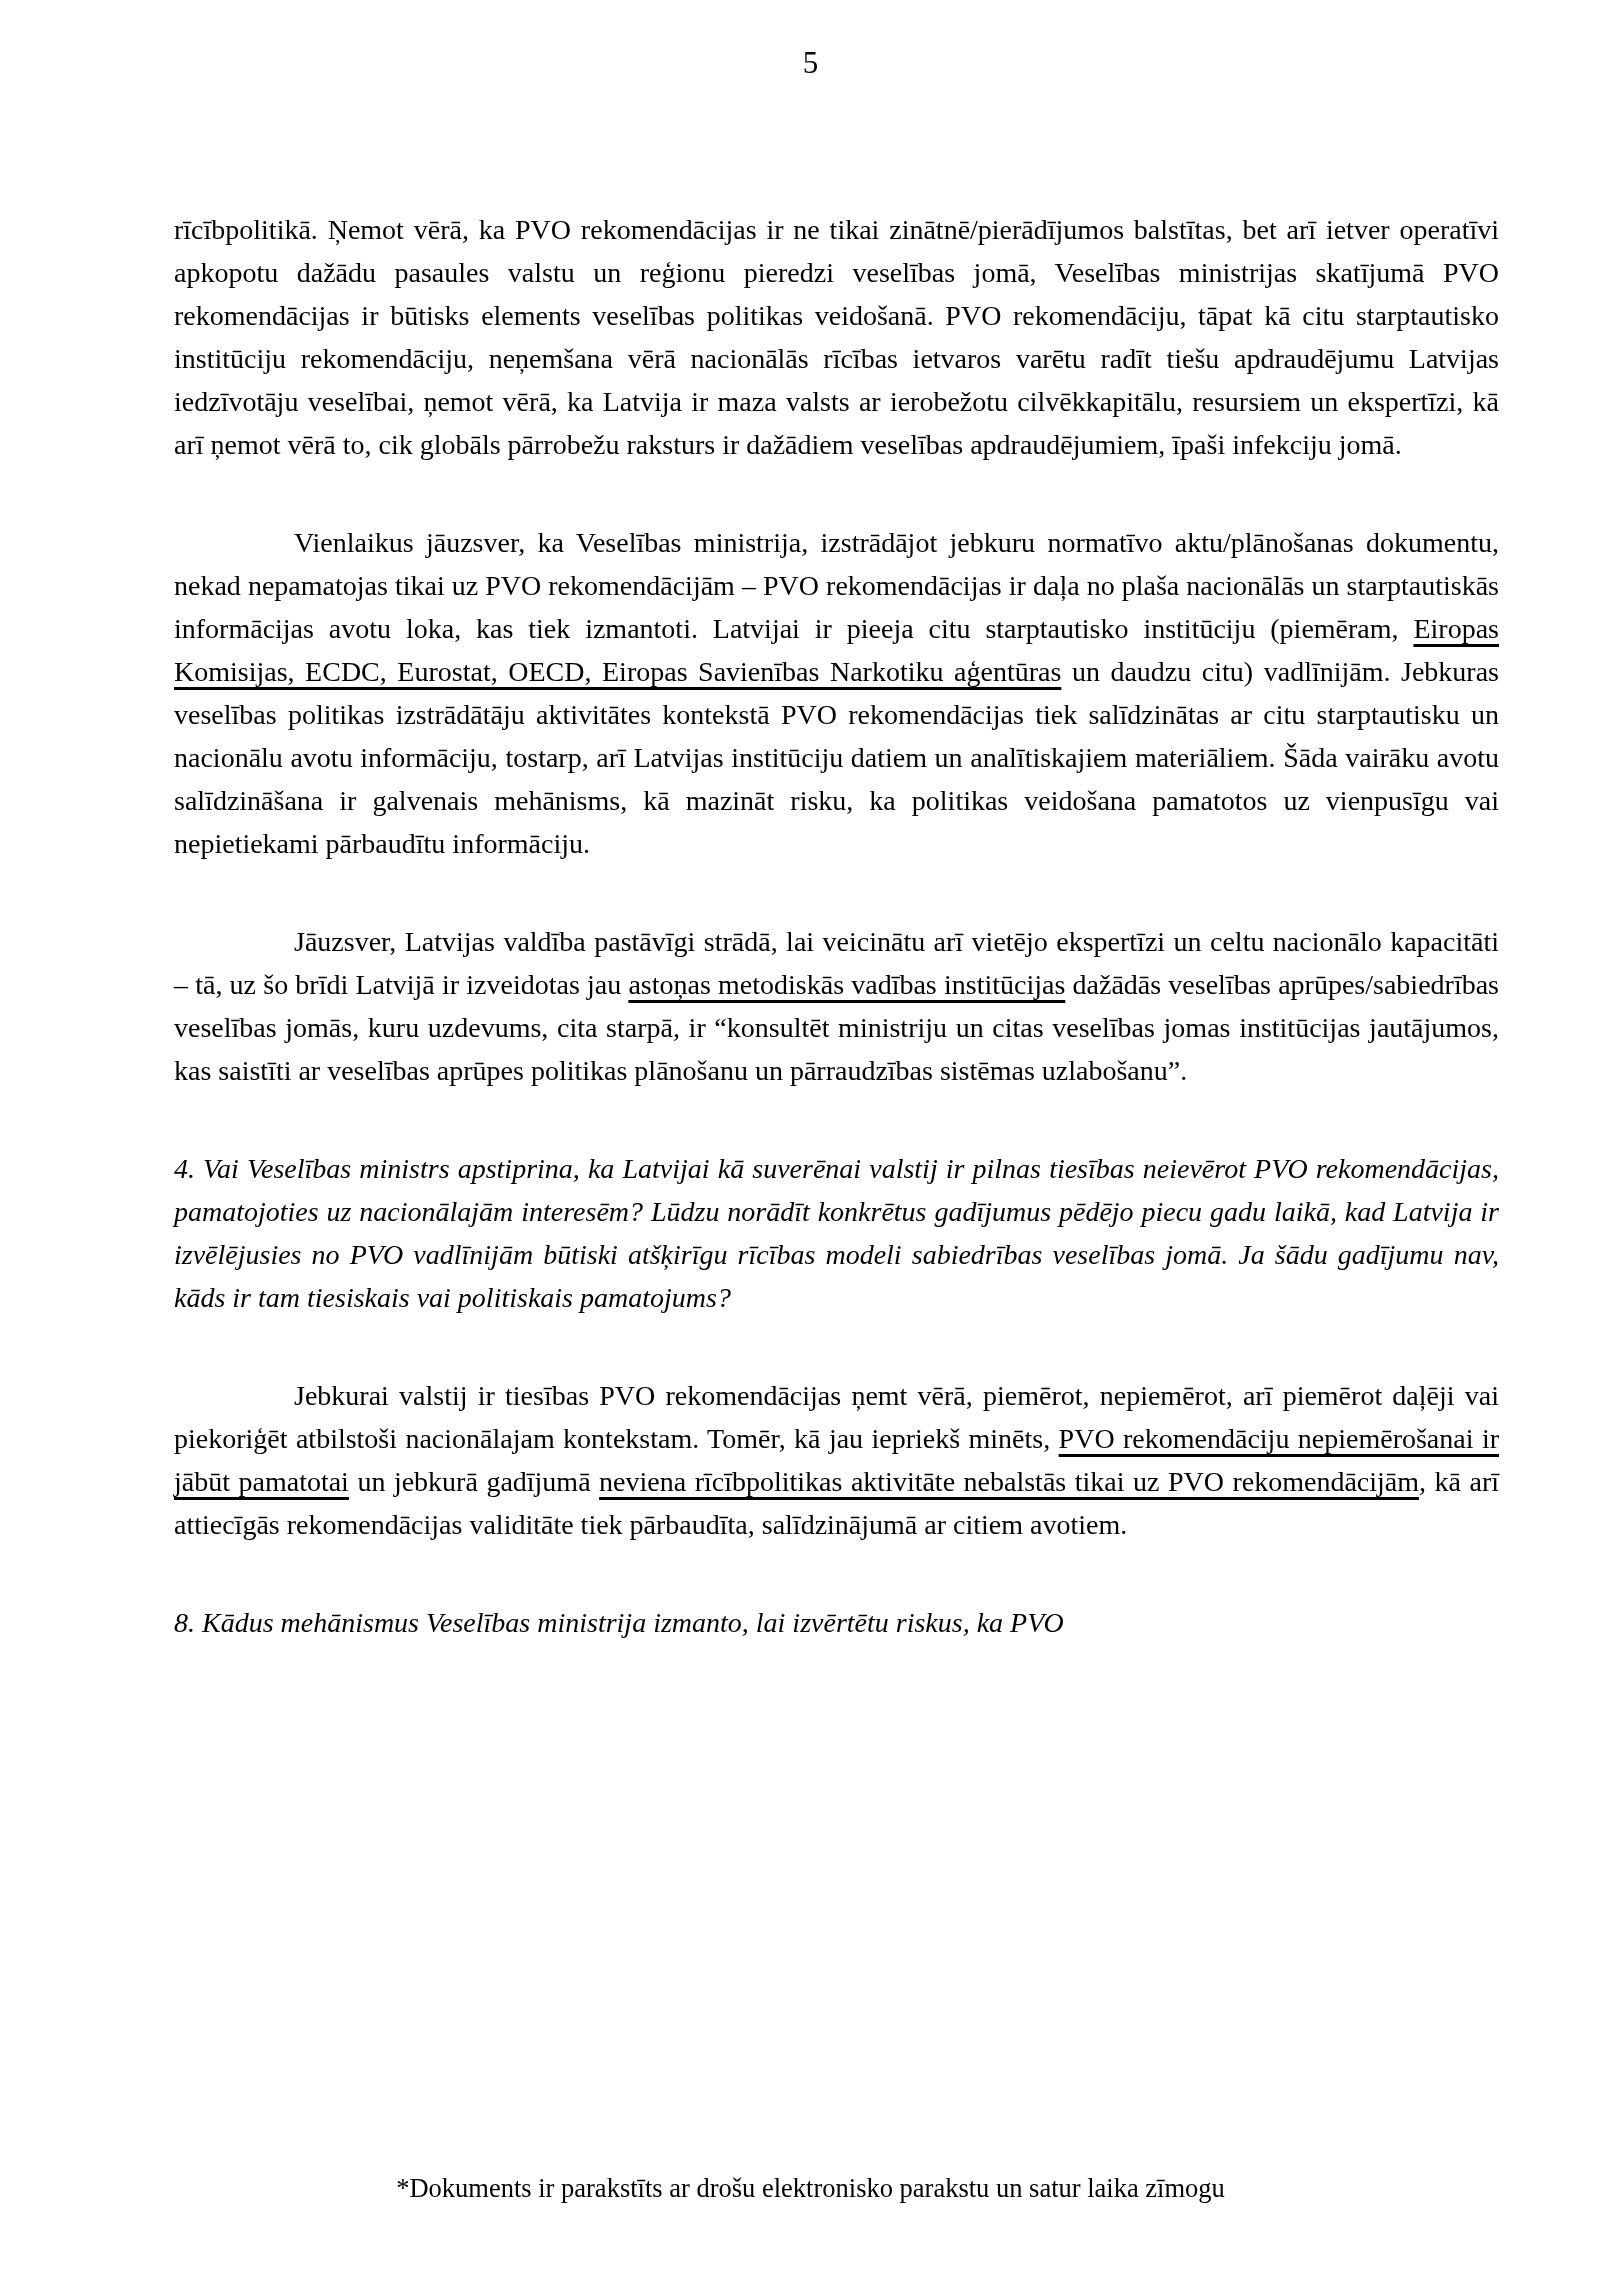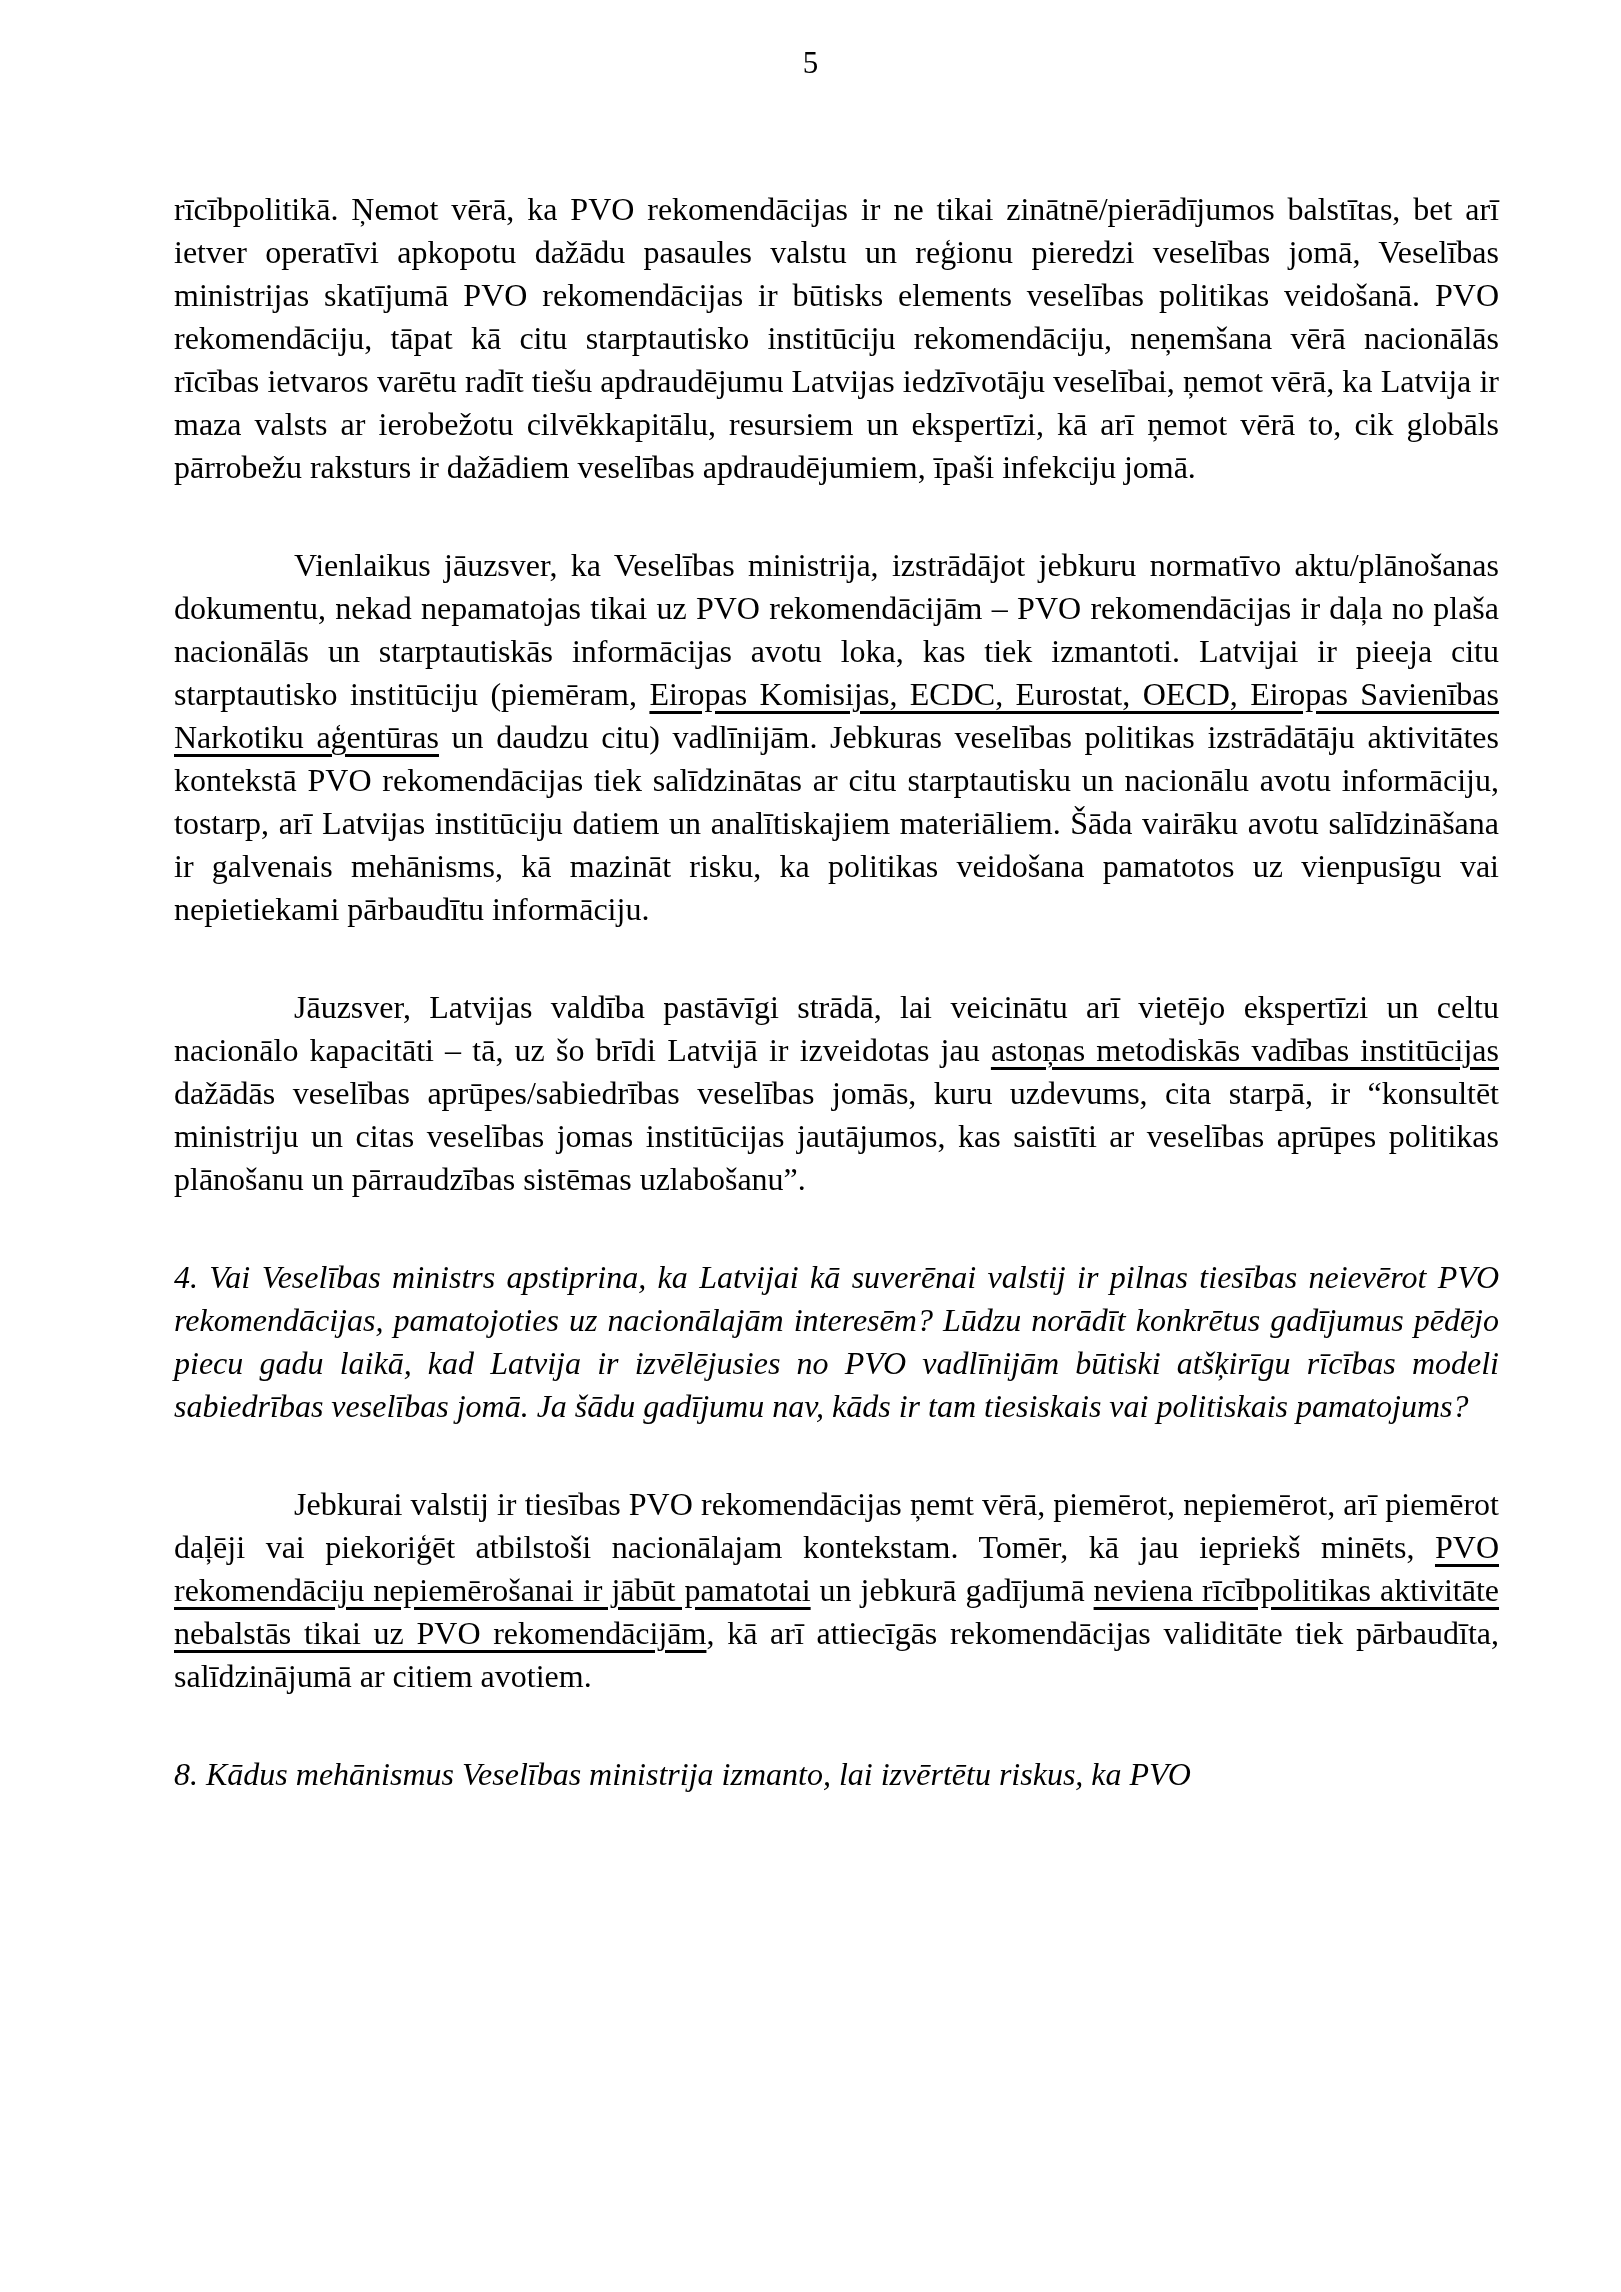--- a/index.html
+++ b/index.html
@@ -20,25 +20,25 @@
     position: absolute;
     top: 43px;
     left: 0;
     right: 0;
     text-align: center;
     font-size: 31px;
     line-height: 39px;
   }
   .content {
     position: absolute;
-    top: 188px;
+    top: 208px;
     left: 174px;
     width: 1325px;
     text-align: justify;
-    font-size: 32px;
+    font-size: 28px;
     line-height: 43px;
   }
   .para {
     margin: 0 0 55px 0;
   }
   .para:last-child {
     margin-bottom: 0;
   }
   .indent {
     text-indent: 120px;
@@ -78,15 +78,16 @@
     <p class="para indent"><span>Jāuzsver, Latvijas valdība pastāvīgi strādā, lai veicinātu arī vietējo ekspertīzi un celtu nacionālo kapacitāti – tā, uz šo brīdi Latvijā ir izveidotas jau </span><span class="u">astoņas metodiskās vadības institūcijas</span><span> dažādās veselības aprūpes/sabiedrības veselības jomās, kuru uzdevums, cita starpā, ir “konsultēt ministriju un citas veselības jomas institūcijas jautājumos, kas saistīti ar veselības aprūpes politikas plānošanu un pārraudzības sistēmas uzlabošanu”.</span></p>
 
     <p class="para q"><span>4. Vai Veselības ministrs apstiprina, ka Latvijai kā suverēnai valstij ir pilnas tiesības neievērot PVO rekomendācijas, pamatojoties uz nacionālajām interesēm? Lūdzu norādīt konkrētus gadījumus pēdējo piecu gadu laikā, kad Latvija ir izvēlējusies no PVO vadlīnijām būtiski atšķirīgu rīcības modeli sabiedrības veselības jomā. Ja šādu gadījumu nav, kāds ir tam tiesiskais vai politiskais pamatojums?</span></p>
 
     <p class="para indent"><span>Jebkurai valstij ir tiesības PVO rekomendācijas ņemt vērā, piemērot, nepiemērot, arī piemērot daļēji vai piekoriģēt atbilstoši nacionālajam kontekstam. Tomēr, kā jau iepriekš minēts, </span><span class="u">PVO rekomendāciju nepiemērošanai ir jābūt pamatotai</span><span> un jebkurā gadījumā </span><span class="u">neviena rīcībpolitikas aktivitāte nebalstās tikai uz PVO rekomendācijām</span><span>, kā arī attiecīgās rekomendācijas validitāte tiek pārbaudīta, salīdzinājumā ar citiem avotiem.</span></p>
 
     <p class="para q"><span>8. Kādus mehānismus Veselības ministrija izmanto, lai izvērtētu riskus, ka PVO</span></p>
 
   </div>
 
+  <div class="footer">*Dokuments ir parakstīts ar drošu elektronisko parakstu un satur laika zīmogu</div>
 
 </div>
 
 
 </body></html>

